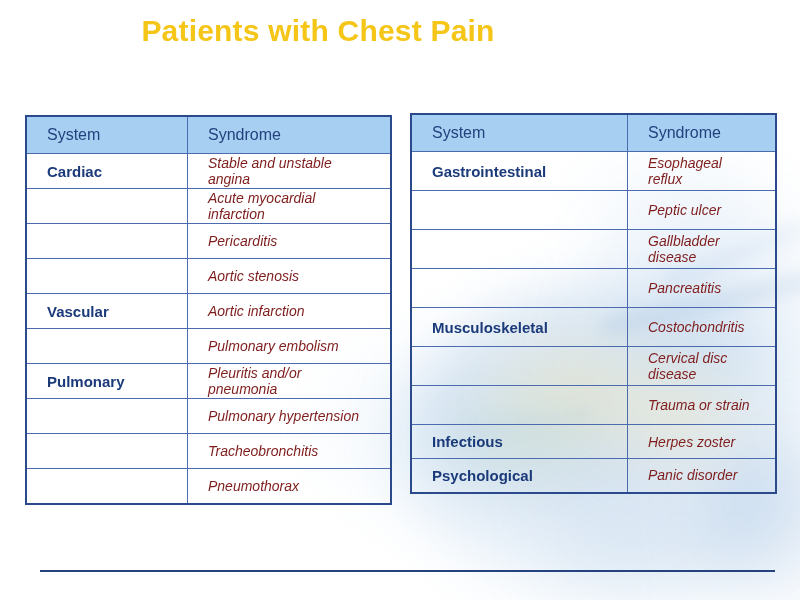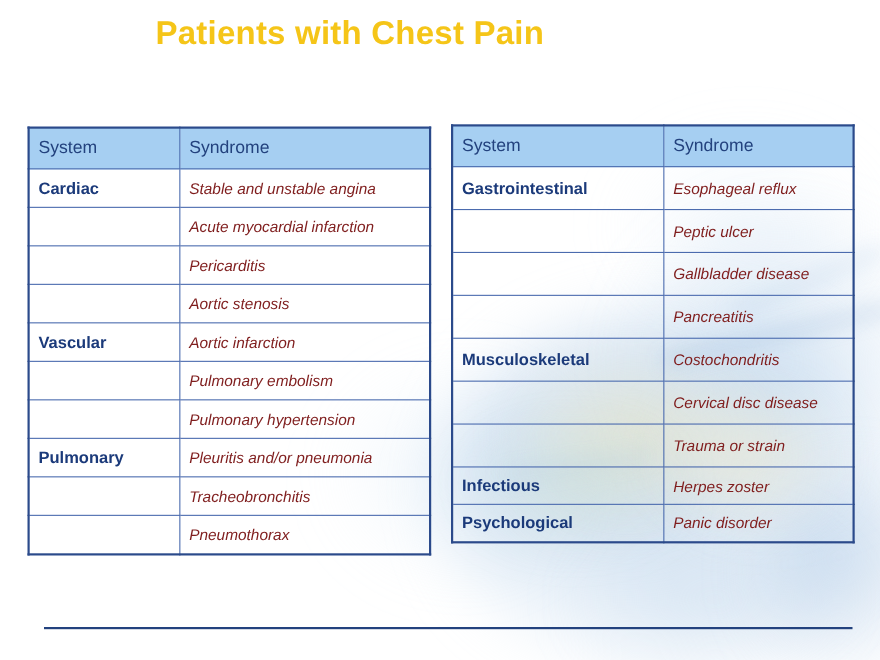--- a/index.html
+++ b/index.html
@@ -69,21 +69,21 @@
     border: 2px solid #2B4A8B;
     table-layout: fixed;
     background: transparent;
   }
   #table-left  { left: 25px;  top: 115px; width: 367px; }
   #table-right { left: 410px; top: 113px; width: 367px; }
 
   .sys-table th,
   .sys-table td {
     border: 1px solid #4B6BAE;
-    padding: 0 8px;
+    padding: 0 20px;
     vertical-align: middle;
     text-align: left;
     color: #1F3C78;
     background: transparent;
   }
   .sys-table th {
     background: #A6CFF2;
     font-size: 16px;
     font-weight: normal;
     height: 36px;
@@ -163,26 +163,26 @@
     </tr>
     <tr>
       <td class="sys-cell">Vascular</td>
       <td class="syn-cell">Aortic infarction</td>
     </tr>
     <tr>
       <td class="sys-cell"></td>
       <td class="syn-cell">Pulmonary embolism</td>
     </tr>
     <tr>
-      <td class="sys-cell"></td>
-      <td class="syn-cell">Pulmonary hypertension</td>
-    </tr>
-    <tr>
       <td class="sys-cell">Pulmonary</td>
       <td class="syn-cell">Pleuritis and/or pneumonia</td>
+    </tr>
+    <tr>
+      <td class="sys-cell"></td>
+      <td class="syn-cell">Pulmonary hypertension</td>
     </tr>
     <tr>
       <td class="sys-cell"></td>
       <td class="syn-cell">Tracheobronchitis</td>
     </tr>
     <tr>
       <td class="sys-cell"></td>
       <td class="syn-cell">Pneumothorax</td>
     </tr>
   </tbody>

